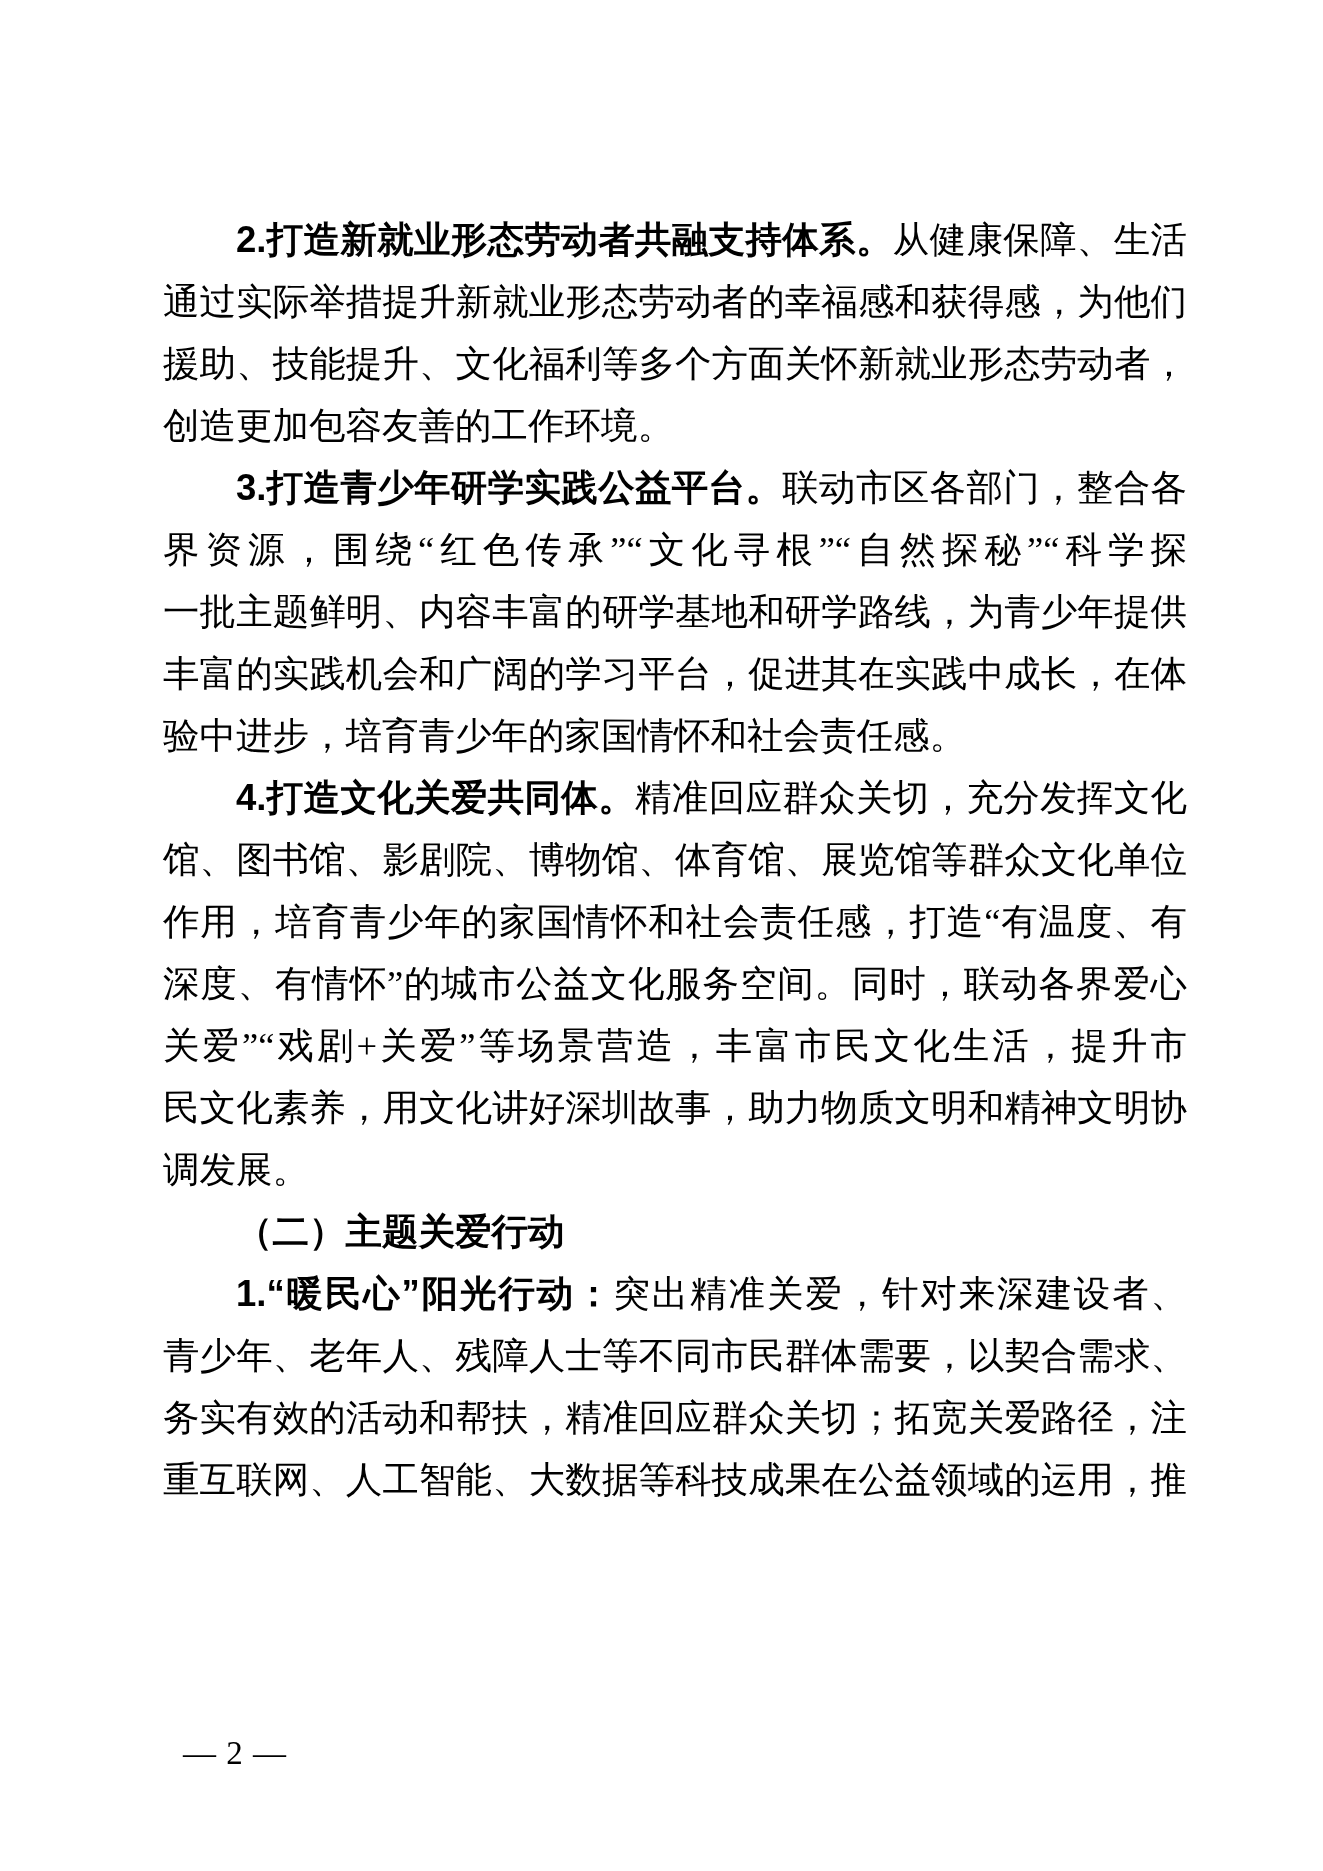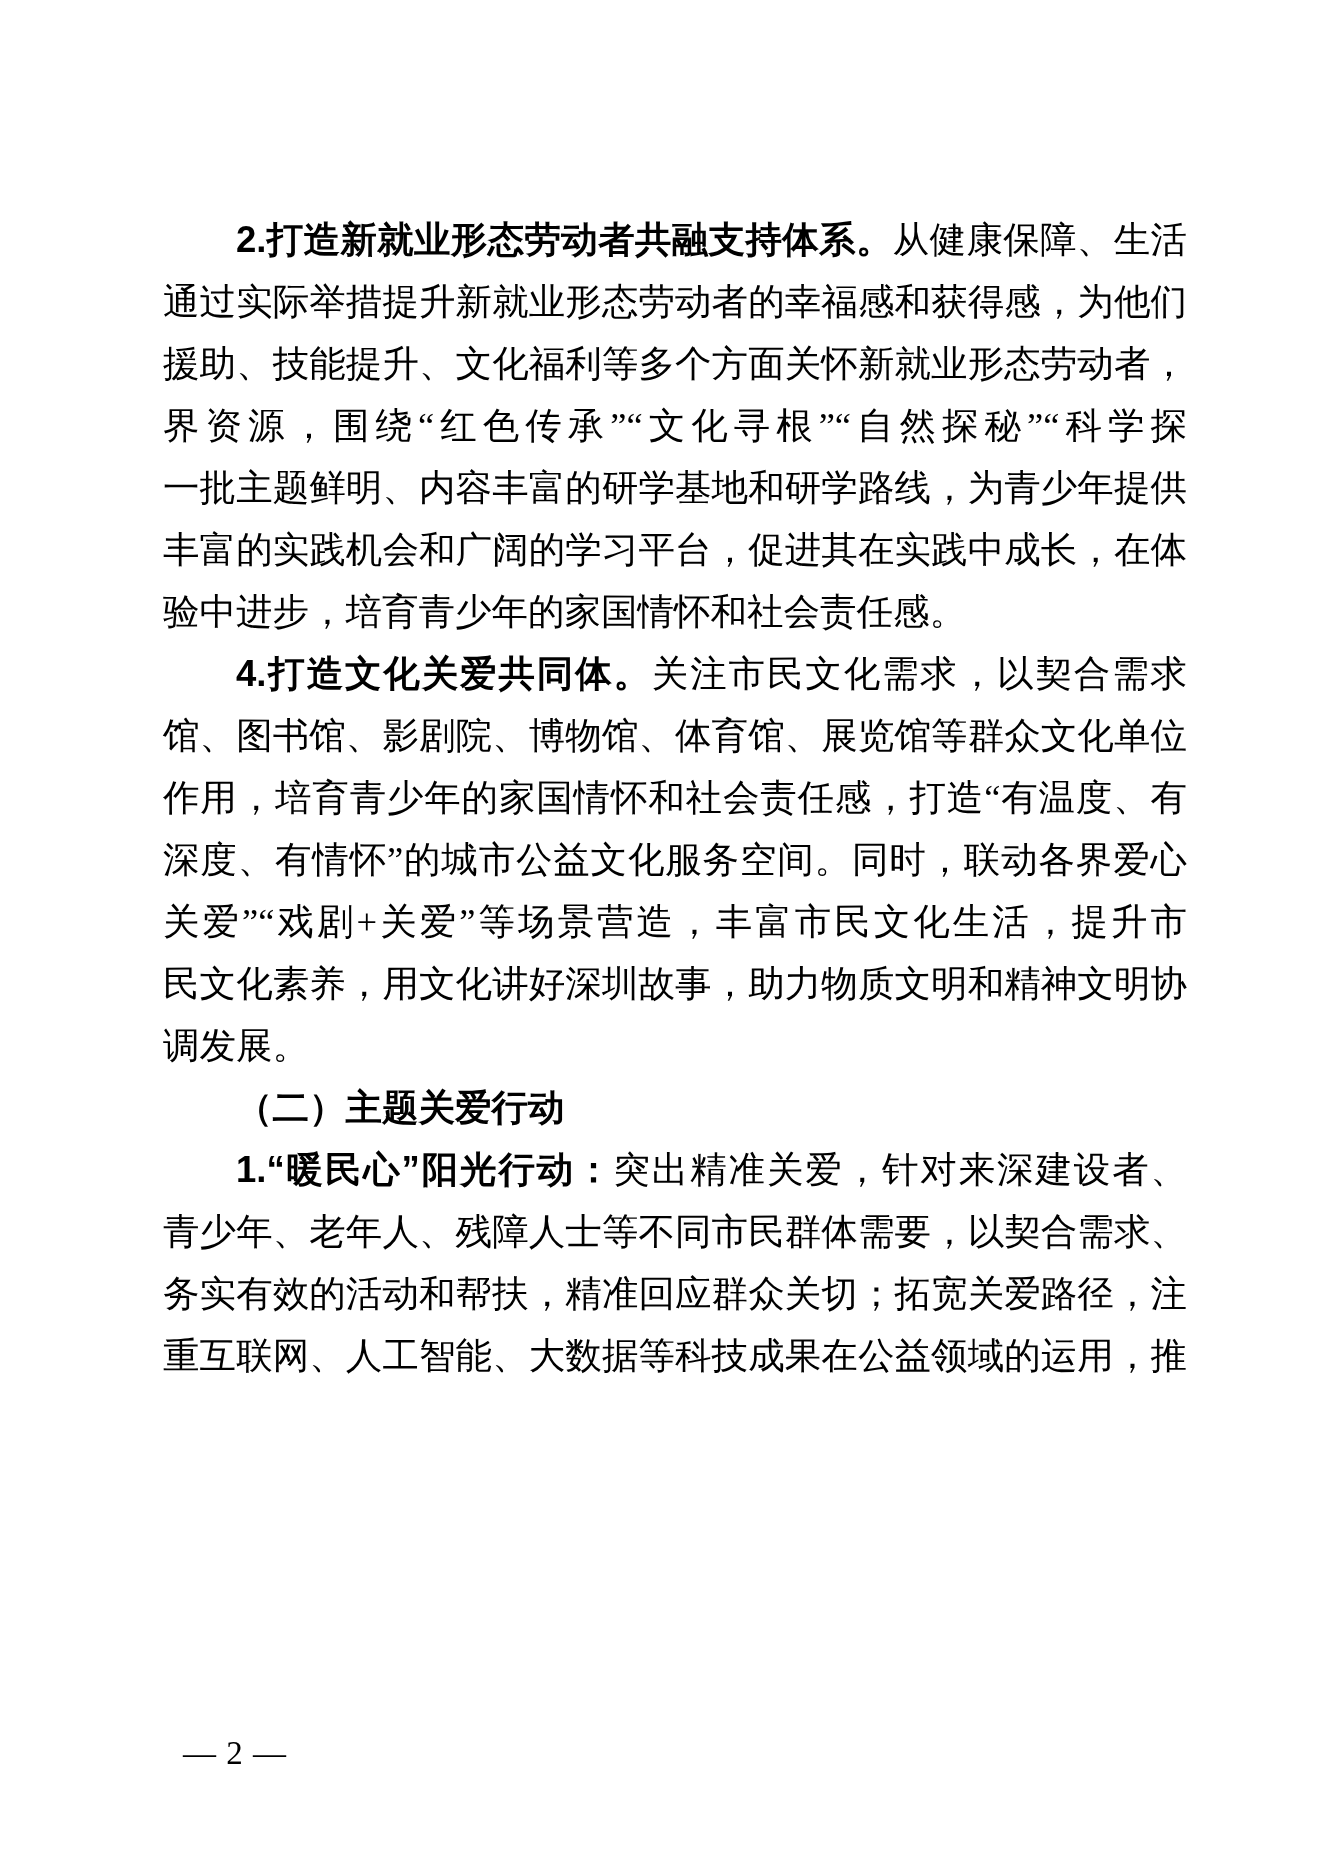--- a/index.html
+++ b/index.html
@@ -46,25 +46,27 @@
   }
 </style>
 </head>
 <body>
 
 <div class="page">
   <div class="doc-body">
       <div class="line fill indent"><span class="b">2.打造新就业形态劳动者共融支持体系。</span><span class="r">从健康保障、生活</span></div>
       <div class="line fill"><span class="r">通过实际举措提升新就业形态劳动者的幸福感和获得感，为他们</span></div>
       <div class="line fill"><span class="r">援助、技能提升、文化福利等多个方面关怀新就业形态劳动者，</span></div>
+      <div class="line"><span class="r">创造更加包容友善的工作环境。</span></div>
+      <div class="line fill indent"><span class="b">3.打造青少年研学实践公益平台。</span><span class="r">联动市区各部门，整合各</span></div>
       <div class="line fill"><span class="r">界资源，围绕“红色传承”“文化寻根”“自然探秘”“科学探</span></div>
       <div class="line fill"><span class="r">一批主题鲜明、内容丰富的研学基地和研学路线，为青少年提供</span></div>
       <div class="line fill"><span class="r">丰富的实践机会和广阔的学习平台，促进其在实践中成长，在体</span></div>
       <div class="line"><span class="r">验中进步，培育青少年的家国情怀和社会责任感。</span></div>
-      <div class="line fill indent"><span class="b">4.打造文化关爱共同体。</span><span class="r">关注市民文化需求，以契合需求</span></div>
+      <div class="line fill indent"><span class="b">4.打造文化关爱共同体。</span><span class="r">精准回应群众关切，充分发挥文化</span></div>
       <div class="line fill"><span class="r">馆、图书馆、影剧院、博物馆、体育馆、展览馆等群众文化单位</span></div>
       <div class="line fill"><span class="r">作用，培育青少年的家国情怀和社会责任感，打造“有温度、有</span></div>
       <div class="line fill"><span class="r">深度、有情怀”的城市公益文化服务空间。同时，联动各界爱心</span></div>
       <div class="line fill"><span class="r">关爱”“戏剧+关爱”等场景营造，丰富市民文化生活，提升市</span></div>
       <div class="line fill"><span class="r">民文化素养，用文化讲好深圳故事，助力物质文明和精神文明协</span></div>
       <div class="line"><span class="r">调发展。</span></div>
       <div class="line indent"><span class="b">（二）主题关爱行动</span></div>
       <div class="line fill indent"><span class="b">1.“暖民心”阳光行动：</span><span class="r">突出精准关爱，针对来深建设者、</span></div>
       <div class="line fill"><span class="r">青少年、老年人、残障人士等不同市民群体需要，以契合需求、</span></div>
       <div class="line fill"><span class="r">务实有效的活动和帮扶，精准回应群众关切；拓宽关爱路径，注</span></div>

